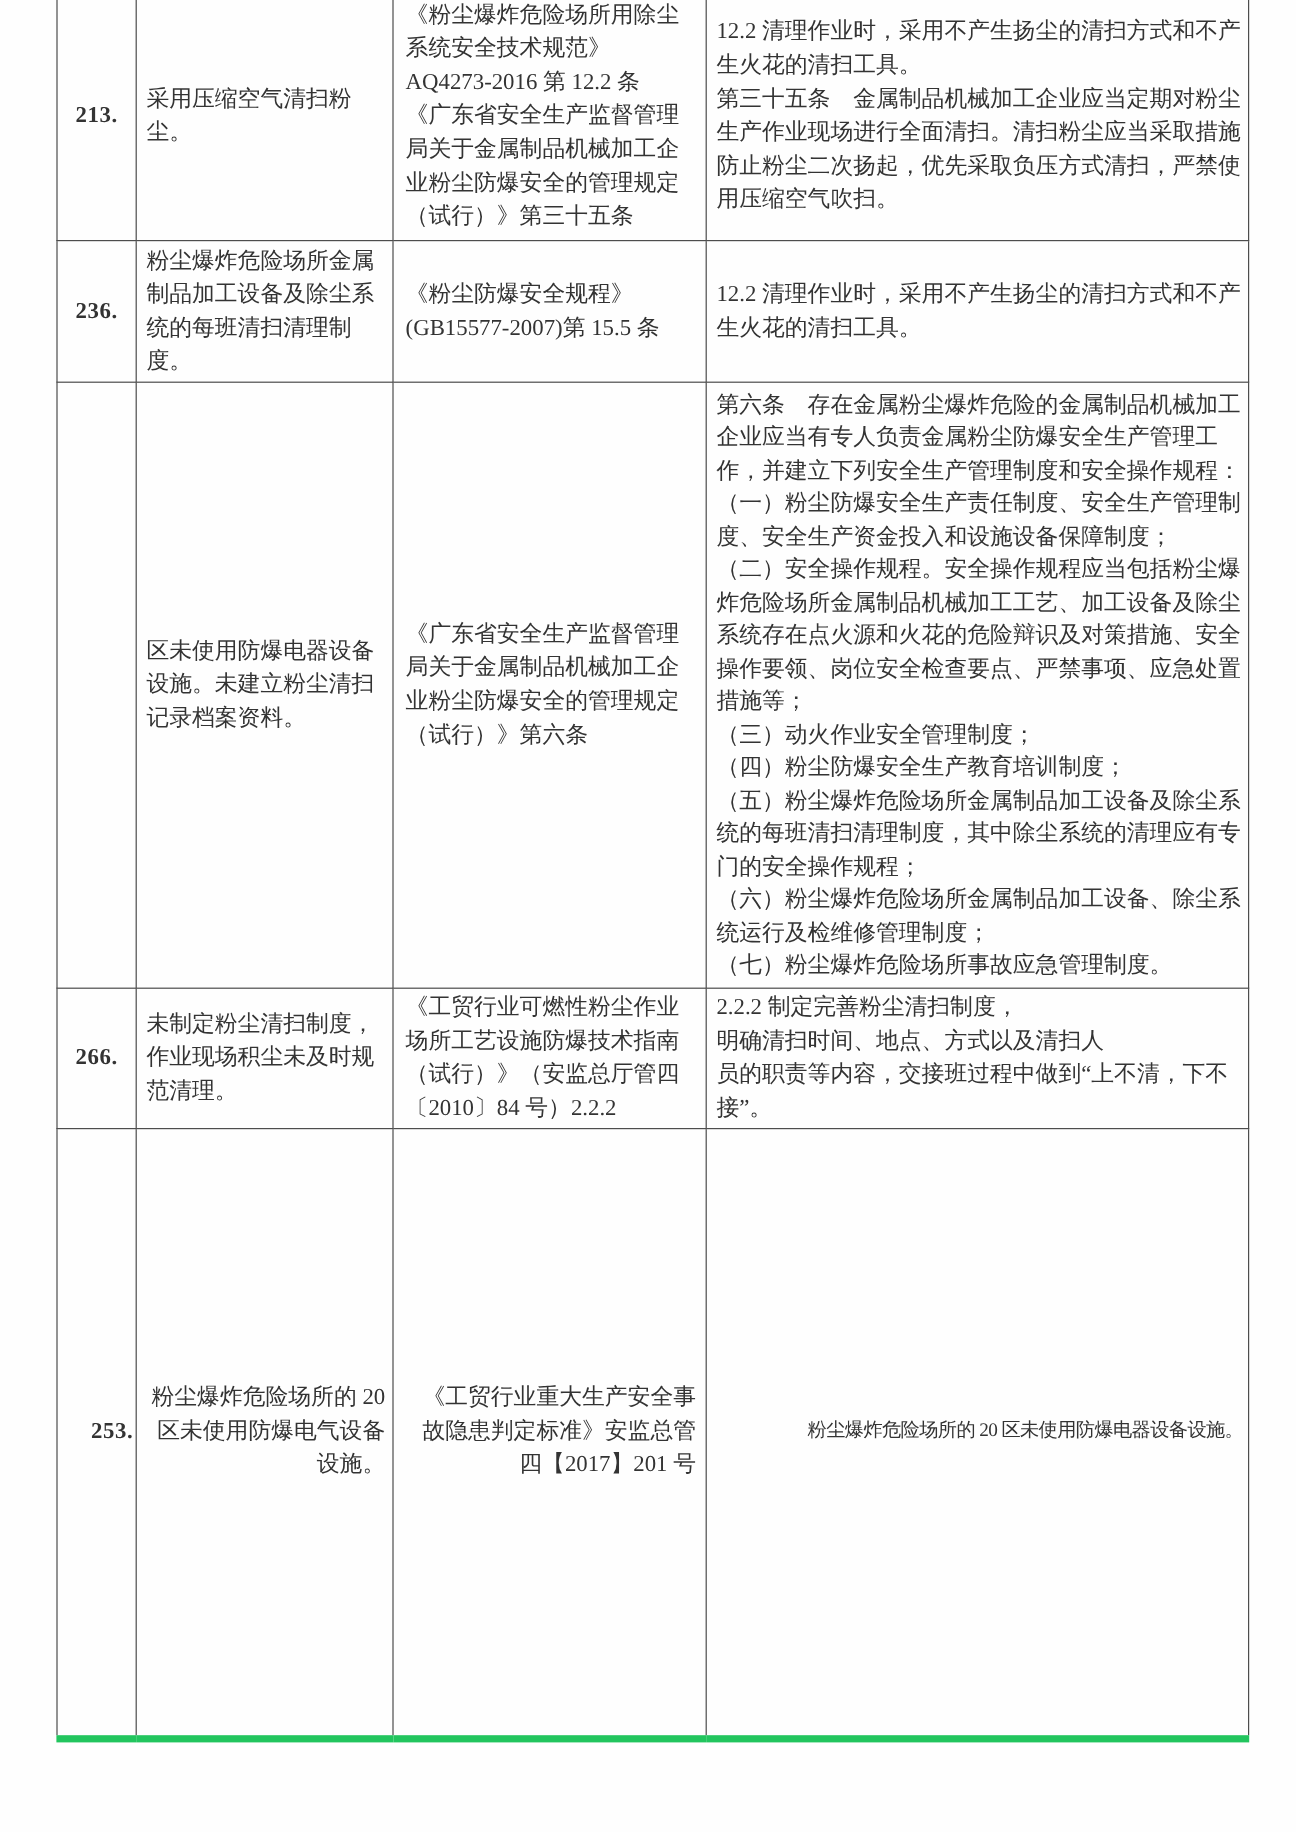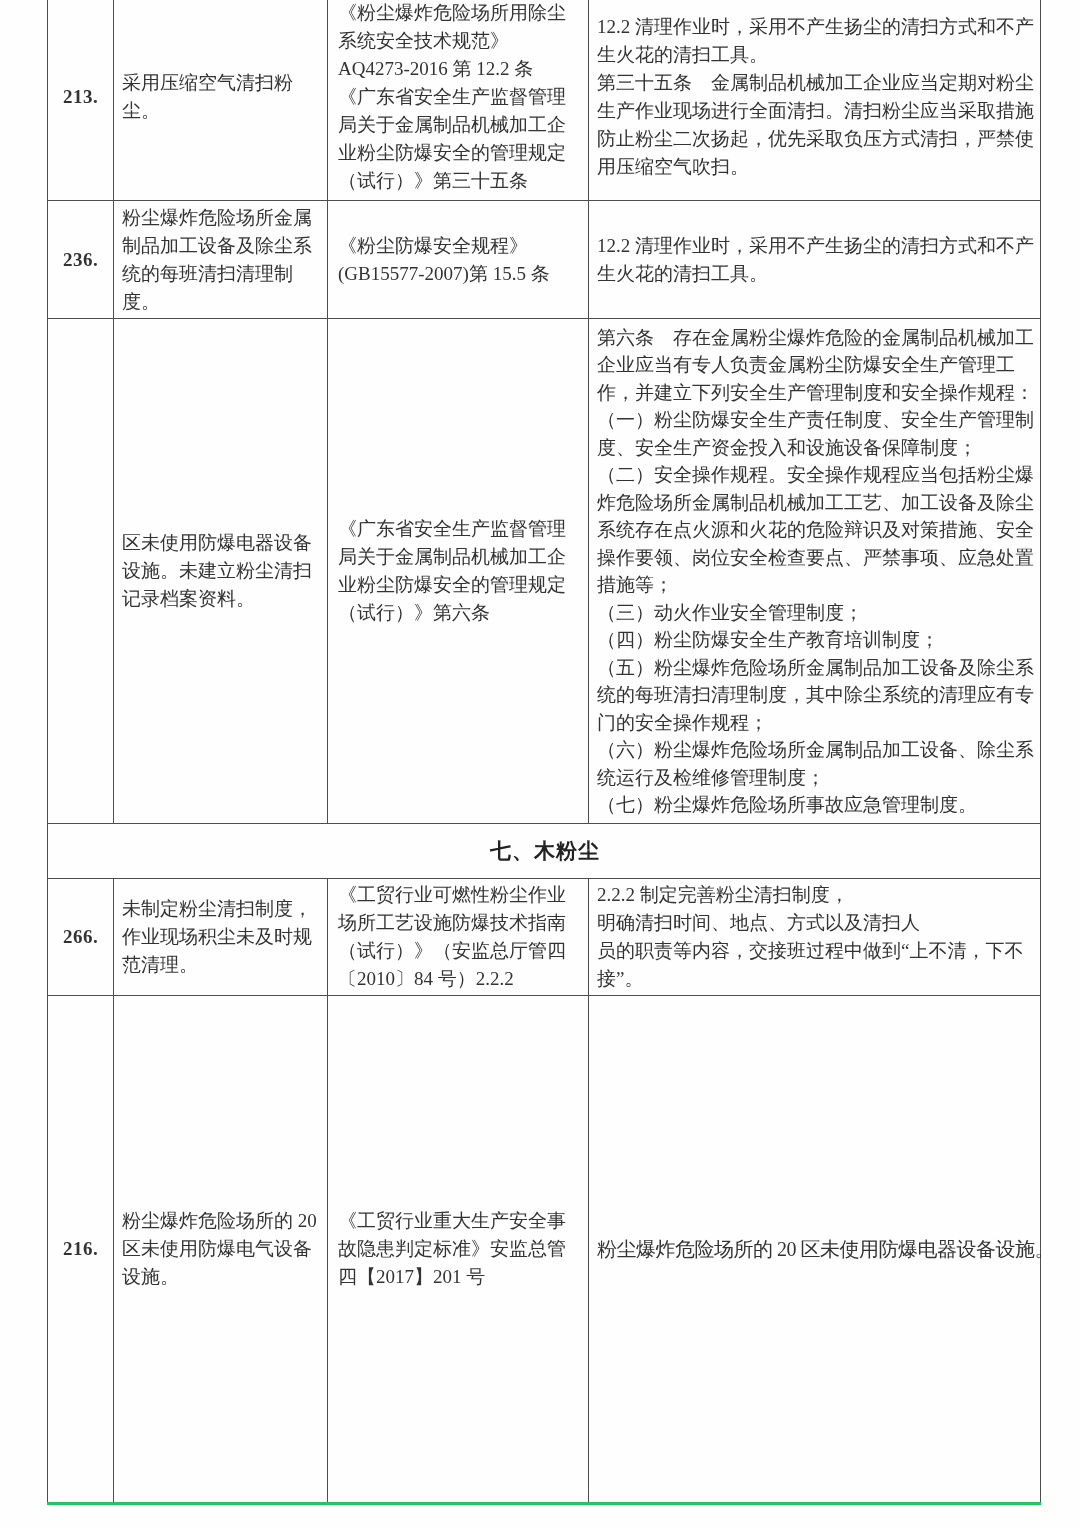--- a/index.html
+++ b/index.html
@@ -45,34 +45,35 @@
     padding: 0 8px 0 10px;
   }
   td.detail {
     padding: 2px 4px 2px 8px;
   }
   td.detail-tall {
     line-height: 27.5px;
     vertical-align: middle;
   }
   td.detail-oneline {
-    font-size: 20px;
+    font-size: 16px;
     letter-spacing: -0.5px;
     white-space: nowrap;
     margin-left: 36px;
   }
   tr.section-row td {
     text-align: center;
     font-weight: bold;
     font-size: 21px;
     letter-spacing: 1px;
     color: #222;
   }
   tr.last-row td {
-    border-bottom: 3px solid #22c55e;
+    border-bottom: 6px solid #22c55e;
+    text-align: right;
   }
   
   tr.r213 { height: 208px; }
   tr.r214 { height: 118px; }
   tr.rarc { height: 505px; }
   tr.rsec { height: 55px; }
   tr.r215 { height: 114px; }
   tr.r216 { height: 508px; }
 </style>
 </head>
@@ -113,34 +114,31 @@
       <td class="detail detail-tall">第六条　存在金属粉尘爆炸危险的金属制品机械加工企业应当有专人负责金属粉尘防爆安全生产管理工作，并建立下列安全生产管理制度和安全操作规程：
 （一）粉尘防爆安全生产责任制度、安全生产管理制度、安全生产资金投入和设施设备保障制度；
 （二）安全操作规程。安全操作规程应当包括粉尘爆炸危险场所金属制品机械加工工艺、加工设备及除尘系统存在点火源和火花的危险辩识及对策措施、安全操作要领、岗位安全检查要点、严禁事项、应急处置措施等；
 （三）动火作业安全管理制度；
 （四）粉尘防爆安全生产教育培训制度；
 （五）粉尘爆炸危险场所金属制品加工设备及除尘系统的每班清扫清理制度，其中除尘系统的清理应有专门的安全操作规程；
 （六）粉尘爆炸危险场所金属制品加工设备、除尘系统运行及检维修管理制度；
 （七）粉尘爆炸危险场所事故应急管理制度。</td>
     </tr>
 
-    <tr class="rsec section-row">
-      <td colspan="4">七、木粉尘</td>
-    </tr>
 
     <tr class="r215">
       <td class="num">266.</td>
       <td class="item">未制定粉尘清扫制度，作业现场积尘未及时规范清理。</td>
       <td class="basis">《工贸行业可燃性粉尘作业场所工艺设施防爆技术指南（试行）》（安监总厅管四〔2010〕84 号）2.2.2</td>
       <td class="detail">2.2.2 制定完善粉尘清扫制度，
 明确清扫时间、地点、方式以及清扫人
 员的职责等内容，交接班过程中做到“上不清，下不接”。</td>
     </tr>
 
     <tr class="r216 last-row">
-      <td class="num">216.</td>
+      <td class="num">253.</td>
       <td class="item">粉尘爆炸危险场所的 20 区未使用防爆电气设备设施。</td>
       <td class="basis">《工贸行业重大生产安全事故隐患判定标准》安监总管四【2017】201 号</td>
       <td class="detail detail-oneline">粉尘爆炸危险场所的 20 区未使用防爆电器设备设施。</td>
     </tr>
   </tbody>
     </table>
 </div>
 
 </body></html>

